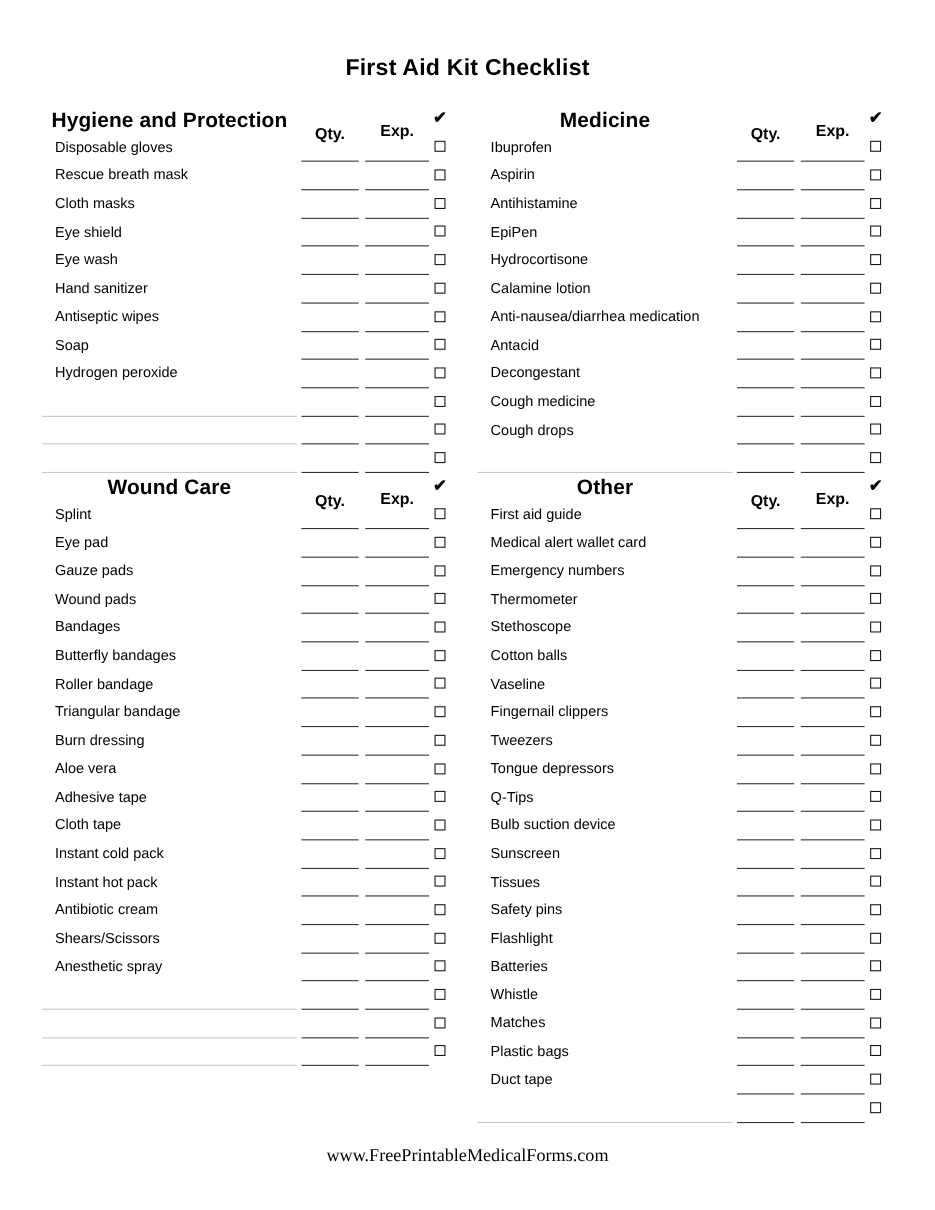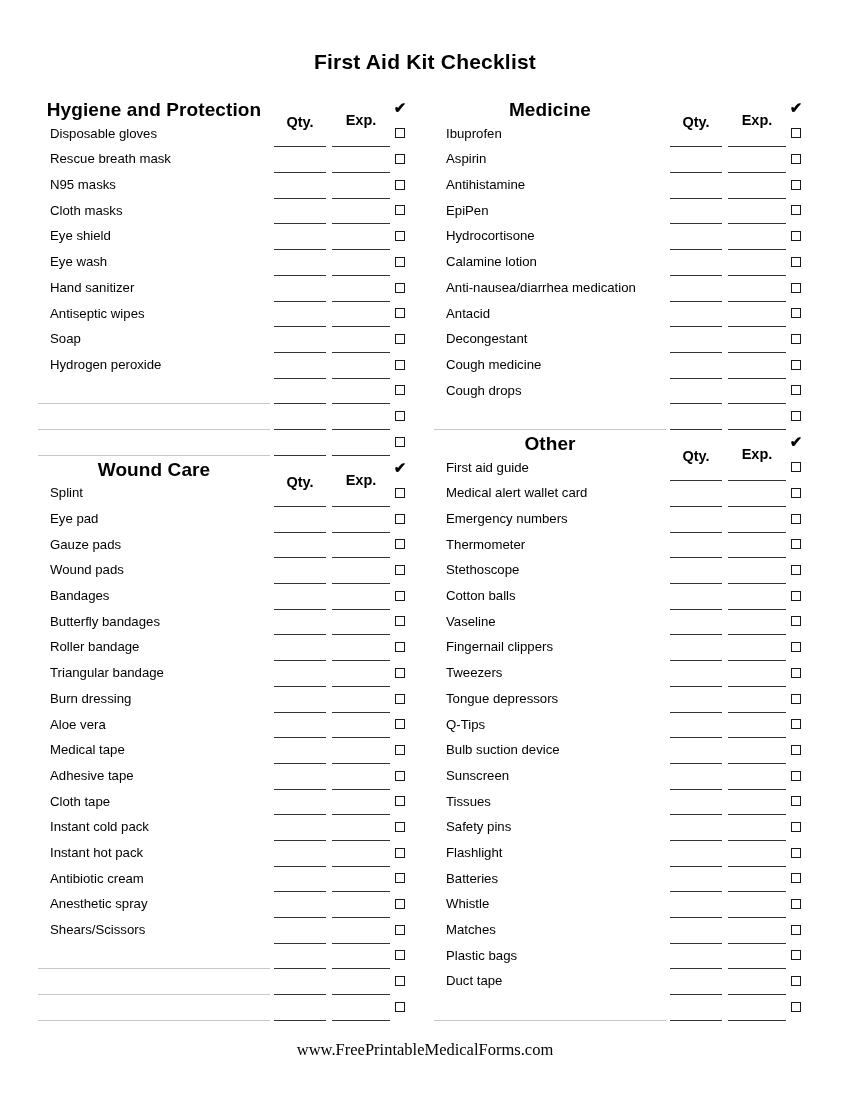--- a/index.html
+++ b/index.html
@@ -160,26 +160,20 @@
         <div class="exp-rule"></div>
         <div class="checkbox"></div>
       </div>
       <div class="row">
         <div class="row-label">Rescue breath mask</div>
         <div class="qty-rule"></div>
         <div class="exp-rule"></div>
         <div class="checkbox"></div>
       </div>
       <div class="row">
-        <div class="row-label">N95 masks</div>
-        <div class="qty-rule"></div>
-        <div class="exp-rule"></div>
-        <div class="checkbox"></div>
-      </div>
-      <div class="row">
         <div class="row-label">Cloth masks</div>
         <div class="qty-rule"></div>
         <div class="exp-rule"></div>
         <div class="checkbox"></div>
       </div>
       <div class="row">
         <div class="row-label">Eye shield</div>
         <div class="qty-rule"></div>
         <div class="exp-rule"></div>
         <div class="checkbox"></div>
@@ -292,26 +286,20 @@
         <div class="exp-rule"></div>
         <div class="checkbox"></div>
       </div>
       <div class="row">
         <div class="row-label">Aloe vera</div>
         <div class="qty-rule"></div>
         <div class="exp-rule"></div>
         <div class="checkbox"></div>
       </div>
       <div class="row">
-        <div class="row-label">Medical tape</div>
-        <div class="qty-rule"></div>
-        <div class="exp-rule"></div>
-        <div class="checkbox"></div>
-      </div>
-      <div class="row">
         <div class="row-label">Adhesive tape</div>
         <div class="qty-rule"></div>
         <div class="exp-rule"></div>
         <div class="checkbox"></div>
       </div>
       <div class="row">
         <div class="row-label">Cloth tape</div>
         <div class="qty-rule"></div>
         <div class="exp-rule"></div>
         <div class="checkbox"></div>
@@ -328,27 +316,27 @@
         <div class="exp-rule"></div>
         <div class="checkbox"></div>
       </div>
       <div class="row">
         <div class="row-label">Antibiotic cream</div>
         <div class="qty-rule"></div>
         <div class="exp-rule"></div>
         <div class="checkbox"></div>
       </div>
       <div class="row">
+        <div class="row-label">Shears/Scissors</div>
+        <div class="qty-rule"></div>
+        <div class="exp-rule"></div>
+        <div class="checkbox"></div>
+      </div>
+      <div class="row">
         <div class="row-label">Anesthetic spray</div>
-        <div class="qty-rule"></div>
-        <div class="exp-rule"></div>
-        <div class="checkbox"></div>
-      </div>
-      <div class="row">
-        <div class="row-label">Shears/Scissors</div>
         <div class="qty-rule"></div>
         <div class="exp-rule"></div>
         <div class="checkbox"></div>
       </div>
       <div class="row">
         <div class="writein-rule"></div>
         <div class="qty-rule"></div>
         <div class="exp-rule"></div>
         <div class="checkbox"></div>
       </div>

